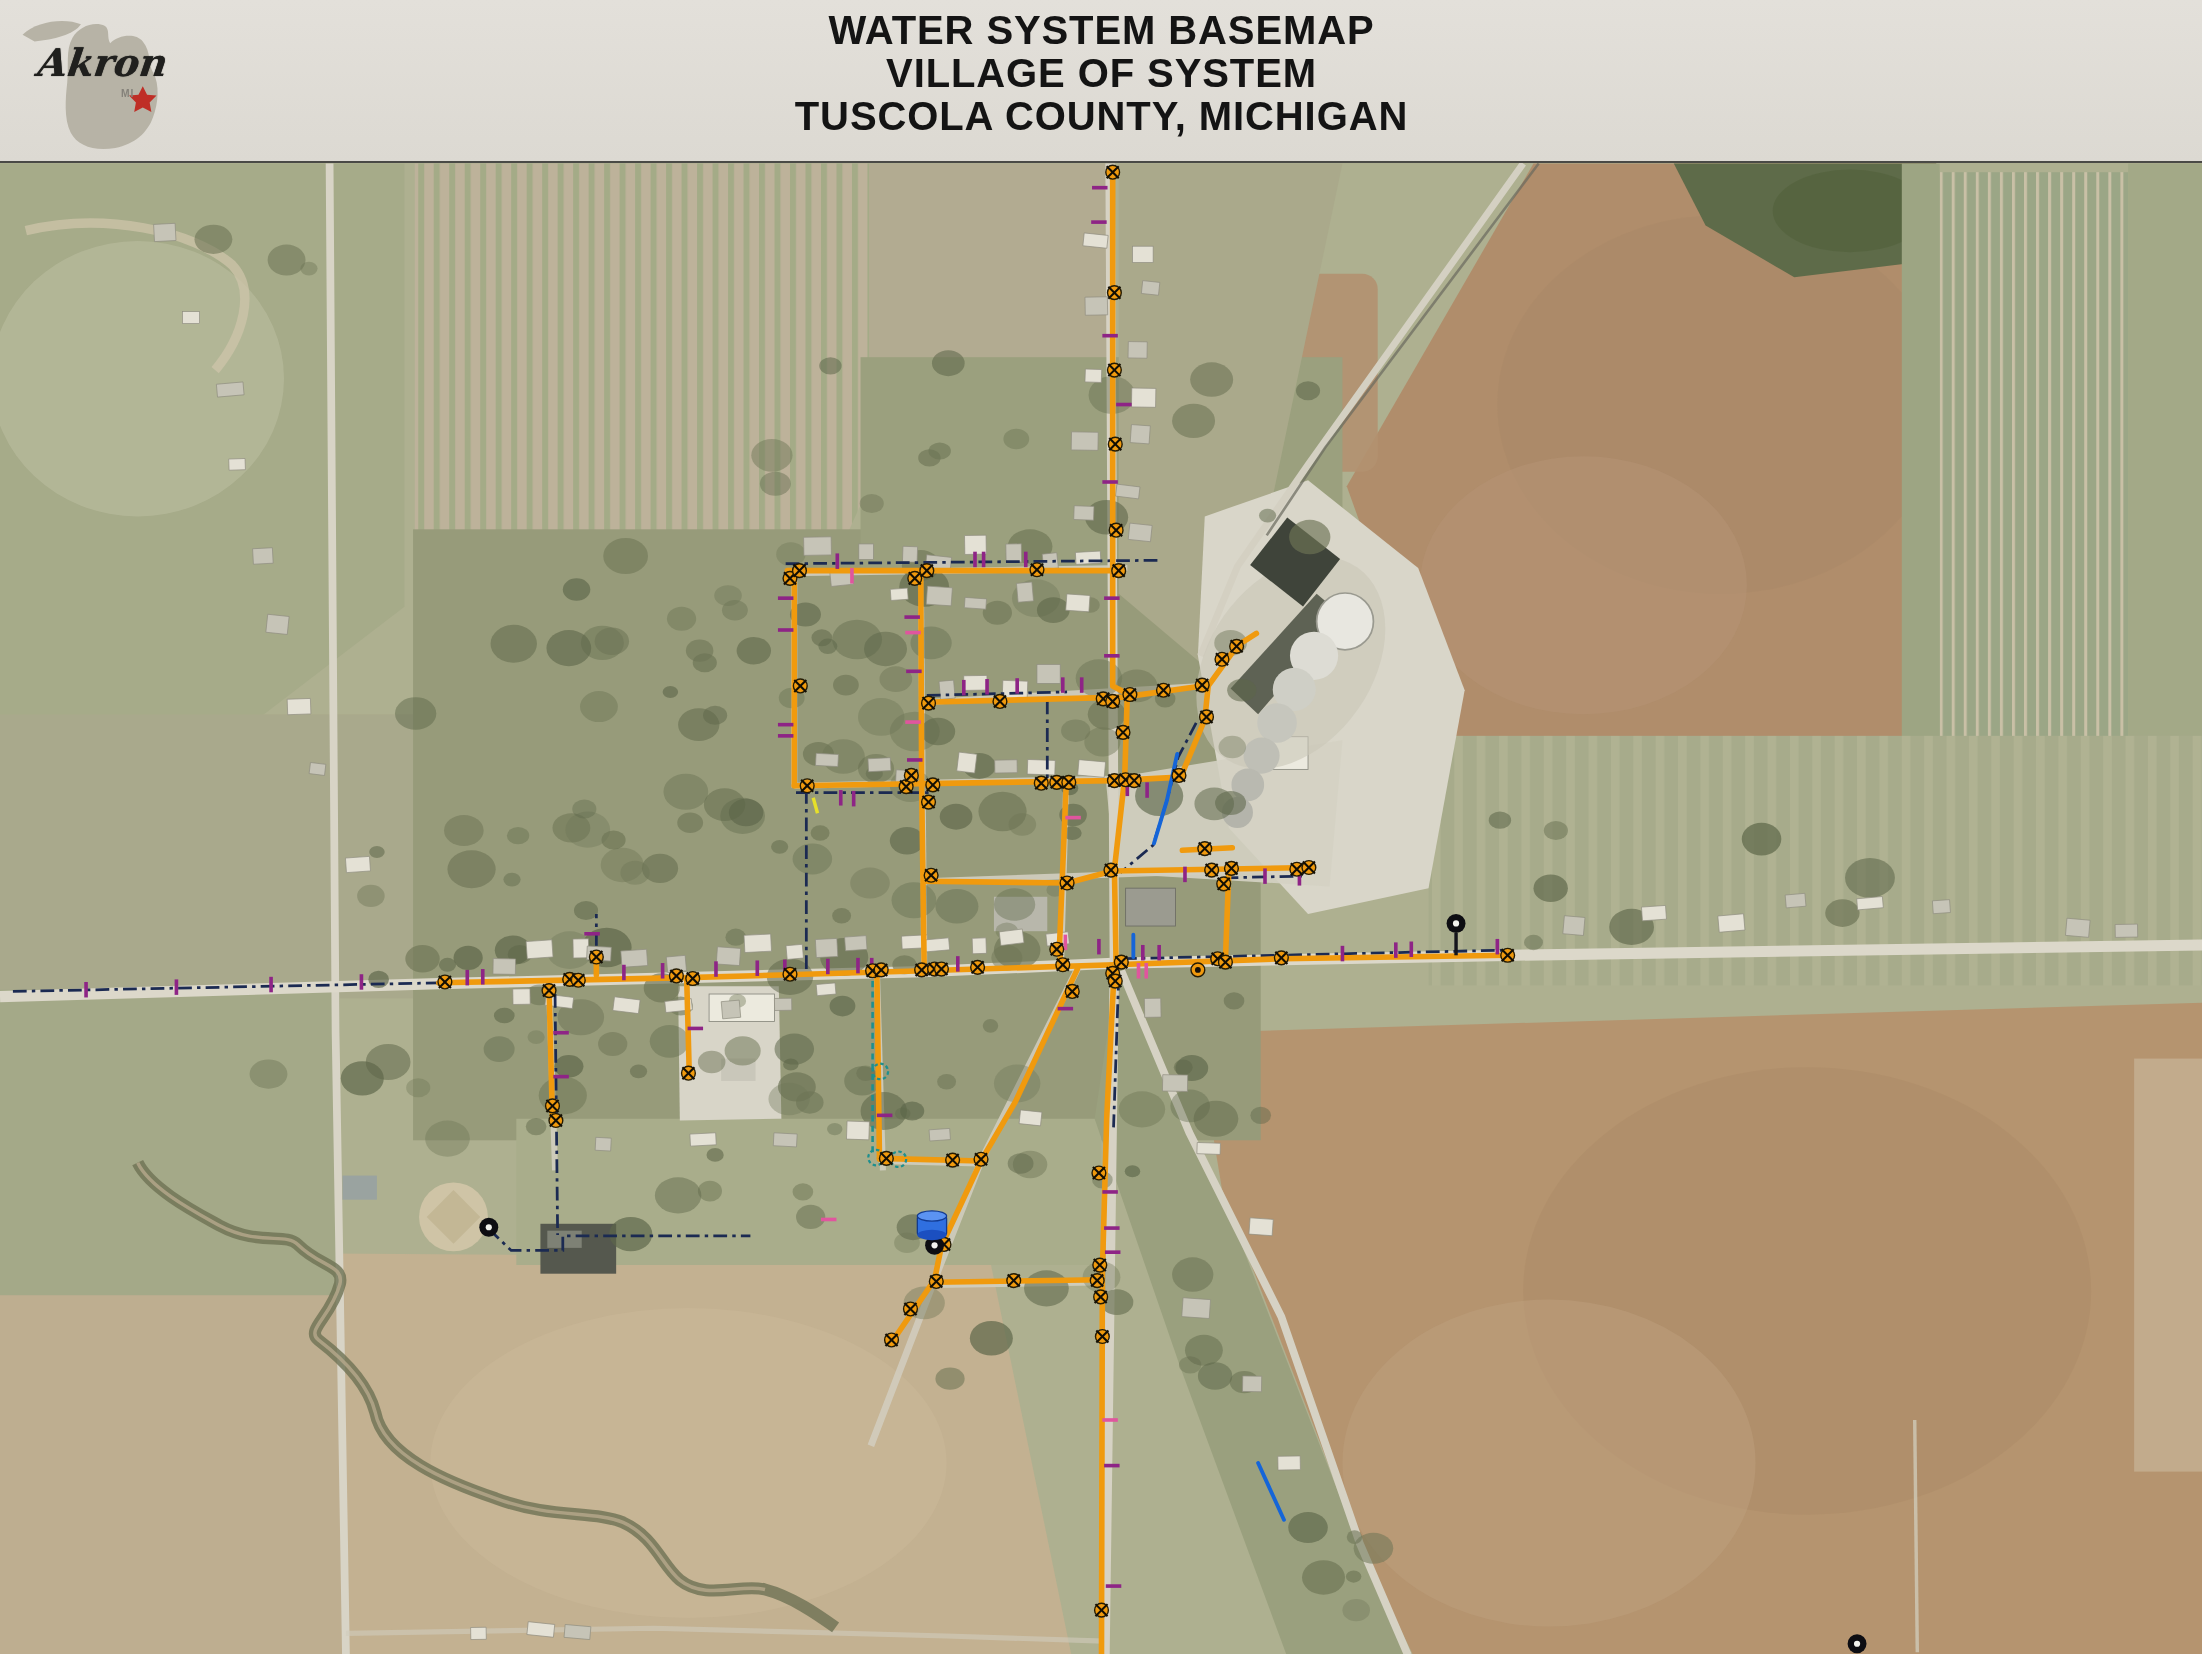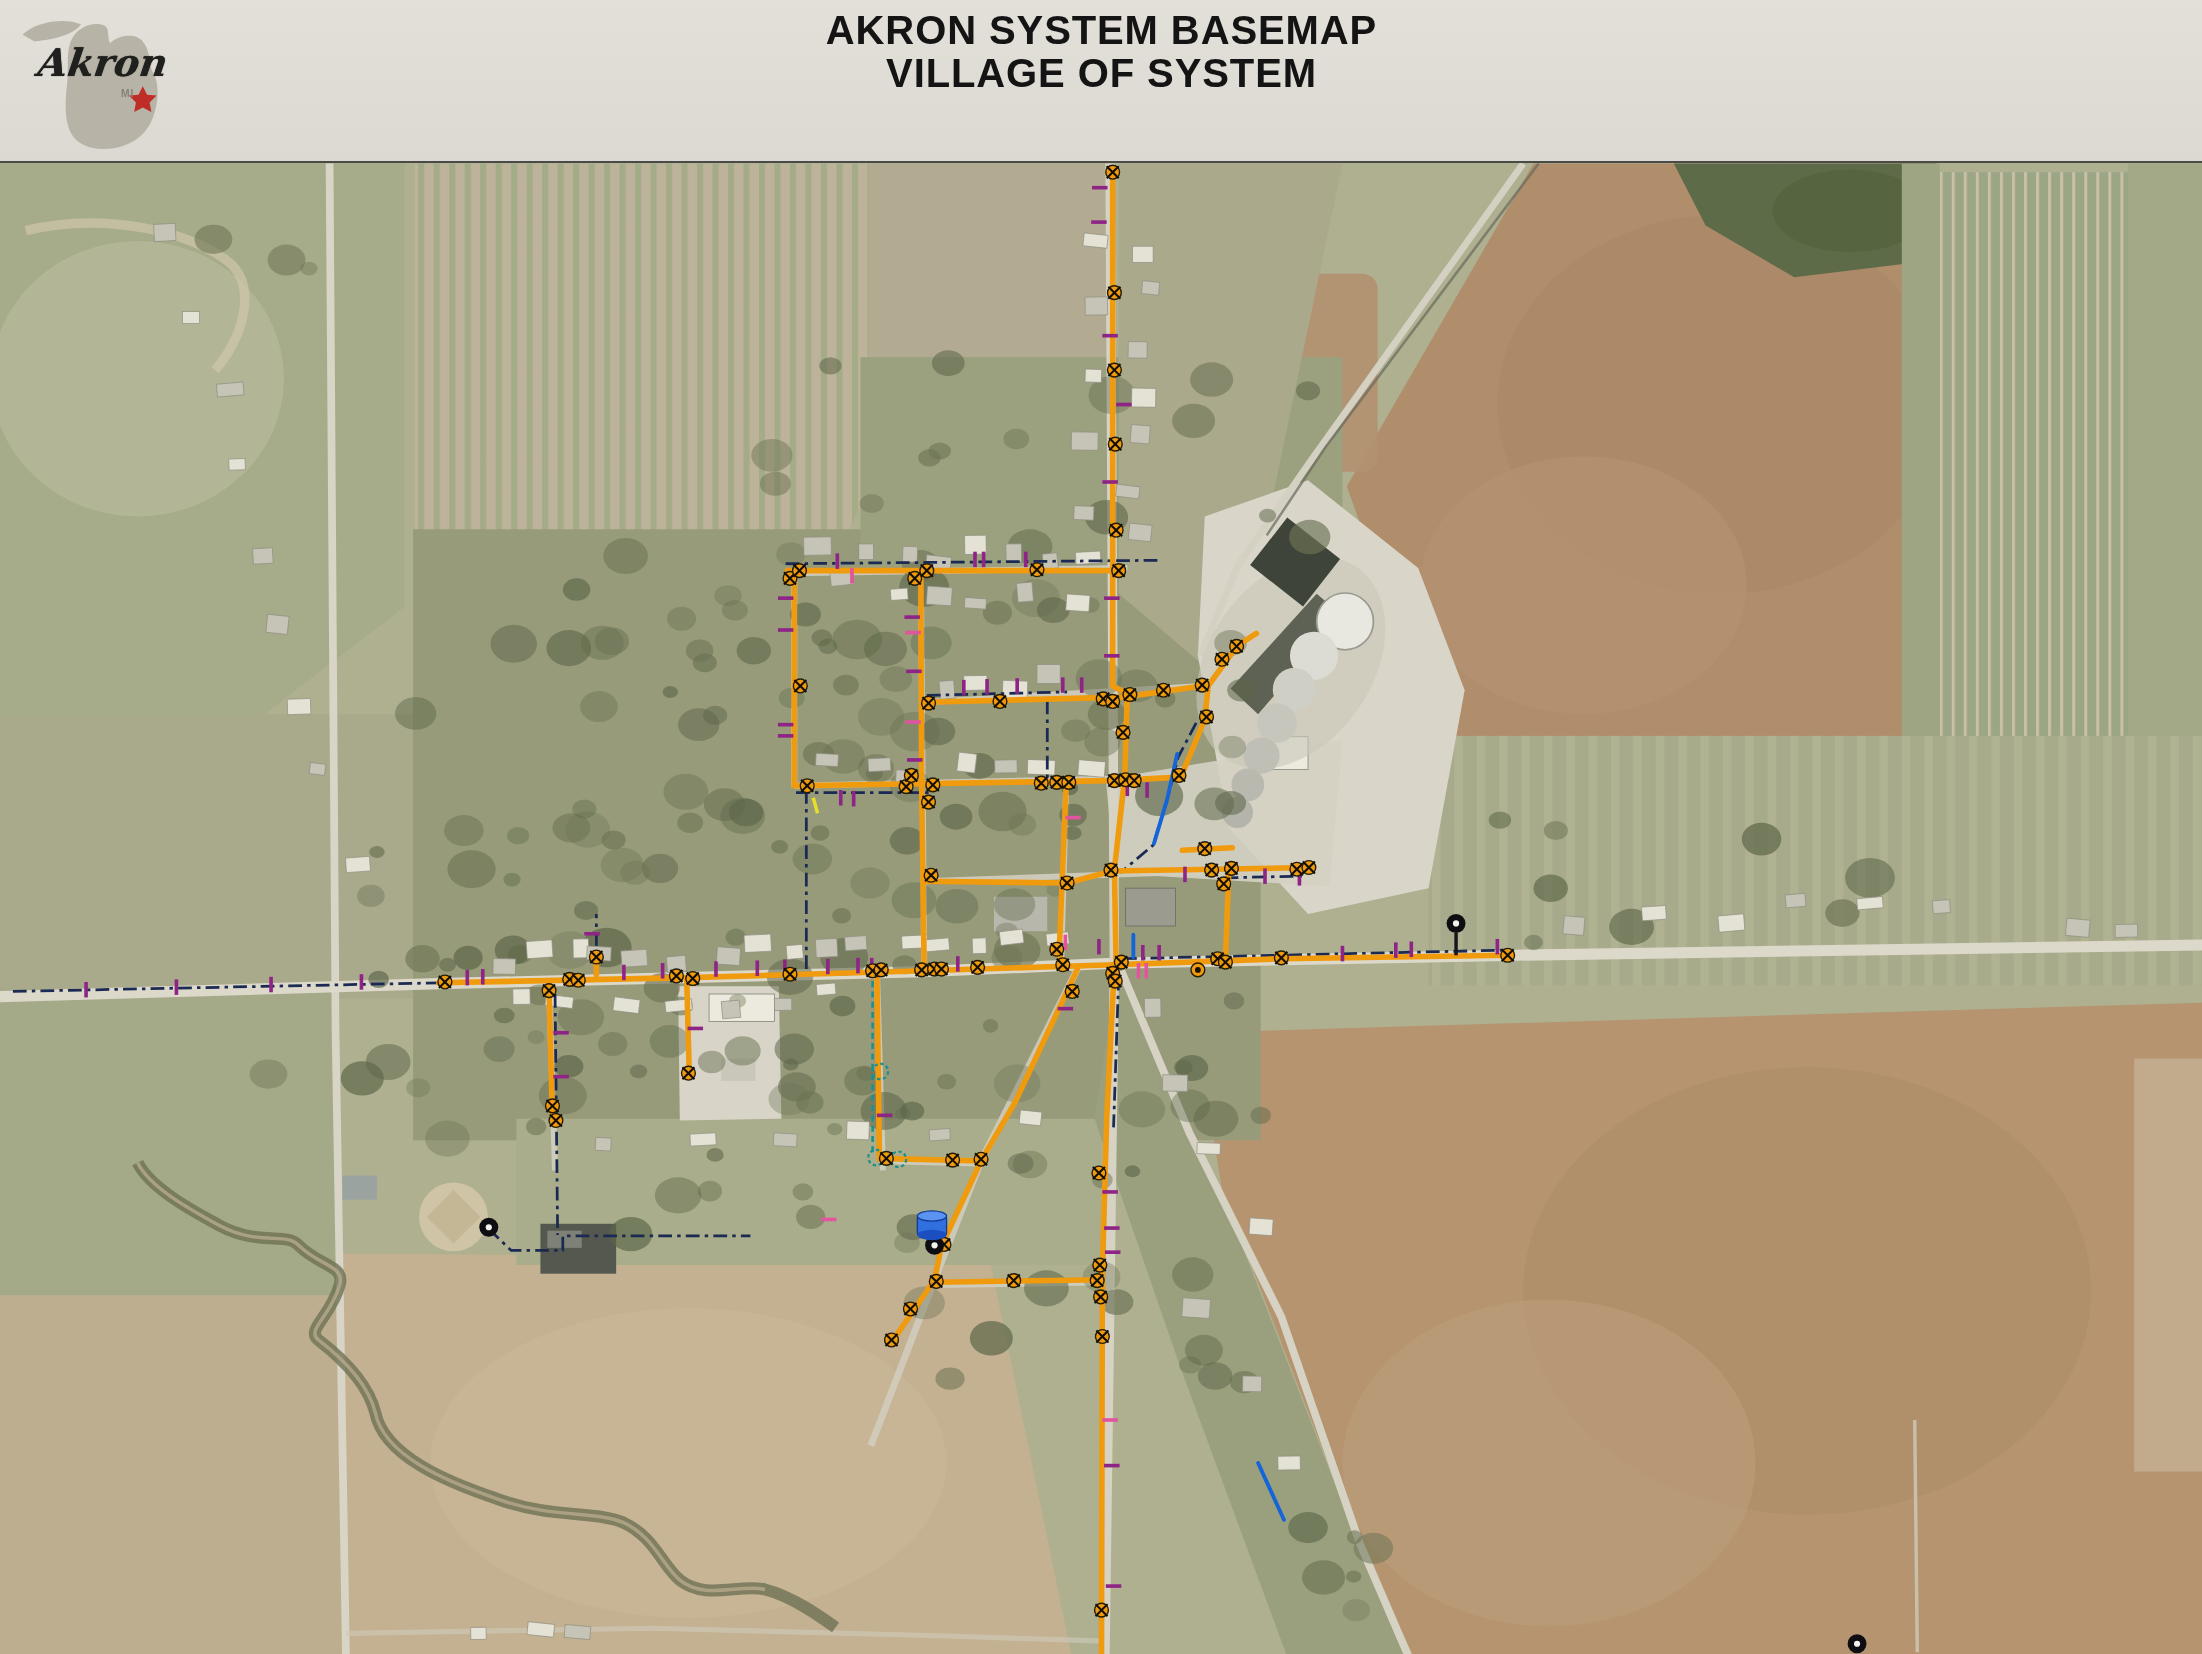--- a/index.html
+++ b/index.html
@@ -1020,22 +1020,23 @@
         <g>
           <rect x="1066" y="1413" width="34" height="22" rx="3" fill="#2f6fe0" stroke="#123a90" stroke-width="1.5"></rect>
           <ellipse cx="1083" cy="1413" rx="17" ry="6" fill="#5b93f2" stroke="#123a90" stroke-width="1.5"></ellipse>
           <ellipse cx="1083" cy="1435" rx="17" ry="6" fill="#1b4fc0"></ellipse>
         </g>
       </g>
   </svg>
 
   <div class="header">
     <div class="titleblock">
-      <div>AKRON SYSTEM BASEMAP</div>
+      <div>WATER SYSTEM BASEMAP</div>
       <div>VILLAGE OF SYSTEM</div>
+      <div>TUSCOLA COUNTY, MICHIGAN</div>
     </div>
     <div class="logo">
       <svg width="200" height="158" viewBox="0 0 232 184">
         <path d="M20,38 C36,22 70,18 88,26 C80,38 56,44 34,46 Z" fill="#b7b3a6"></path>
         <path d="M78,42 C86,28 104,22 116,28 C122,32 118,42 122,48 C132,38 152,36 160,46
                  C170,58 166,72 172,82 C180,96 178,118 172,134 C166,152 150,166 128,170
                  C104,174 84,168 76,152 C68,136 70,112 72,94 C74,74 70,56 78,42 Z" fill="#b7b3a6"></path>
         <path d="M160,98 l5,10 11,1 -8,8 2,11 -10,-5 -10,5 2,-11 -8,-8 11,-1 Z" fill="#bf2e26"></path>
       </svg>
       <div class="script">Akron</div>

